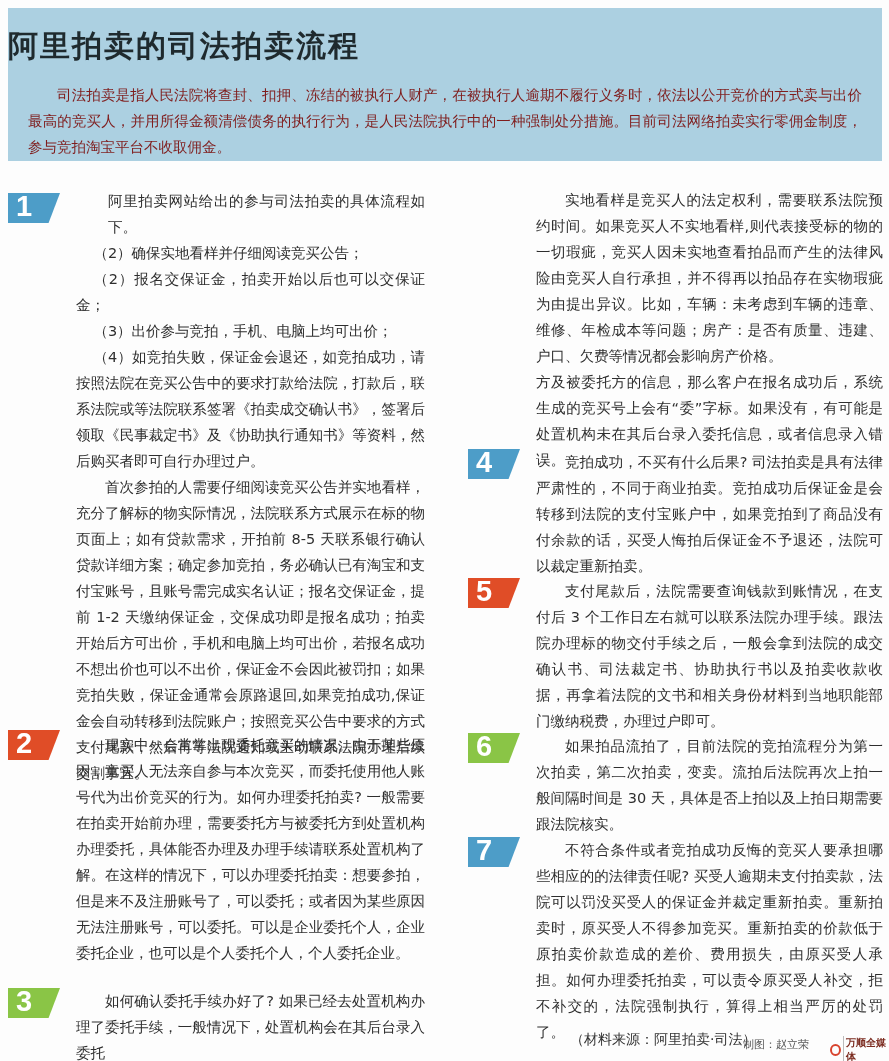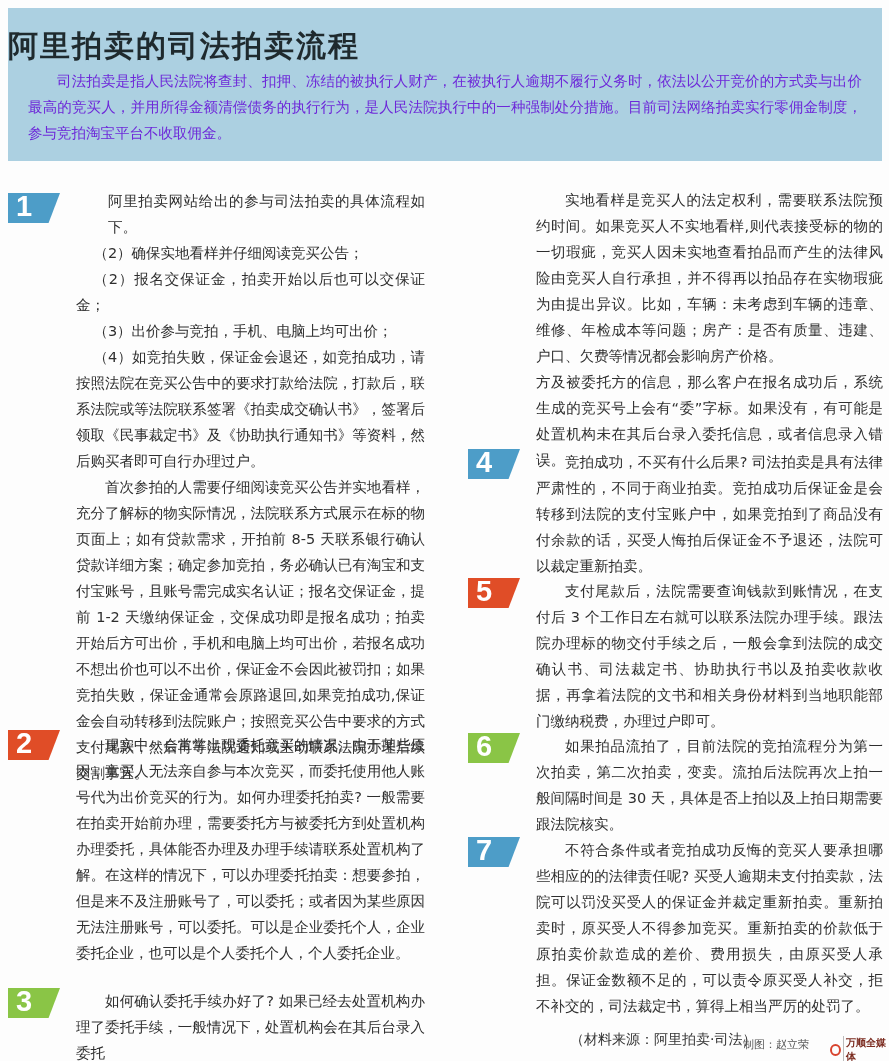--- a/index.html
+++ b/index.html
@@ -9,22 +9,22 @@
   .header {
     position: absolute; left: 8px; top: 8px; width: 874px; height: 153px;
     background: #acd0e1;
   }
   .title {
     position: absolute; left: 0; right: 0; top: 18px;
     font-size: 30px; font-weight: bold; color: #1f2a2e;
     letter-spacing: 2px;
   }
   .intro {
-    position: absolute; left: 20px; right: 20px; top: 60px;
-    font-size: 14.5px; line-height: 26px; color: #6d28d9;
+    position: absolute; left: 20px; right: 20px; top: 74px;
+    font-size: 14.5px; line-height: 26px; color: #7f1d1d;
     text-indent: 2em; text-align: justify;
   }
 
   .col { position: absolute; top: 188px; }
   .col-left { left: 40px; width: 385px; }
   .col-right { left: 500px; width: 383px; top: 187px; }
 
   .section { position: relative; margin-bottom: 16px; }
   .badge {
     position: absolute; width: 52px; height: 30px;
@@ -119,21 +119,21 @@
     <div class="badge green" style="left:-32px; top:0px;">
       <span>6</span>
     </div>
     <p class="line" style="text-indent:2em;">如果拍品流拍了，目前法院的竞拍流程分为第一次拍卖，第二次拍卖，变卖。流拍后法院再次上拍一般间隔时间是 30 天，具体是否上拍以及上拍日期需要跟法院核实。</p>
   </div>
 
   <div class="section" style="position:absolute; top:650px; left:0; width:383px;">
     <div class="badge blue" style="left:-32px; top:0px;">
       <span>7</span>
     </div>
-    <p class="line" style="text-indent:2em;">不符合条件或者竞拍成功反悔的竞买人要承担哪些相应的的法律责任呢? 买受人逾期未支付拍卖款，法院可以罚没买受人的保证金并裁定重新拍卖。重新拍卖时，原买受人不得参加竞买。重新拍卖的价款低于原拍卖价款造成的差价、费用损失，由原买受人承担。保证金数额不足的，可以责令原买受人补交，拒不补交的，司法裁定书，算得上相当严厉的处罚了。</p>
+    <p class="line" style="text-indent:2em;">不符合条件或者竞拍成功反悔的竞买人要承担哪些相应的的法律责任呢? 买受人逾期未支付拍卖款，法院可以罚没买受人的保证金并裁定重新拍卖。重新拍卖时，原买受人不得参加竞买。重新拍卖的价款低于原拍卖价款造成的差价、费用损失，由原买受人承担。如何办理委托拍卖，可以责令原买受人补交，拒不补交的，法院强制执行，算得上相当严厉的处罚了。</p>
   </div>
 </div>
 
 <div class="source">（材料来源：阿里拍卖·司法）</div>
 <div class="credit">制图：赵立荣</div>
 <div class="logo">
   <div class="logo-mark"></div>
   <div class="logo-text">万顺全媒体</div>
 </div>
 

